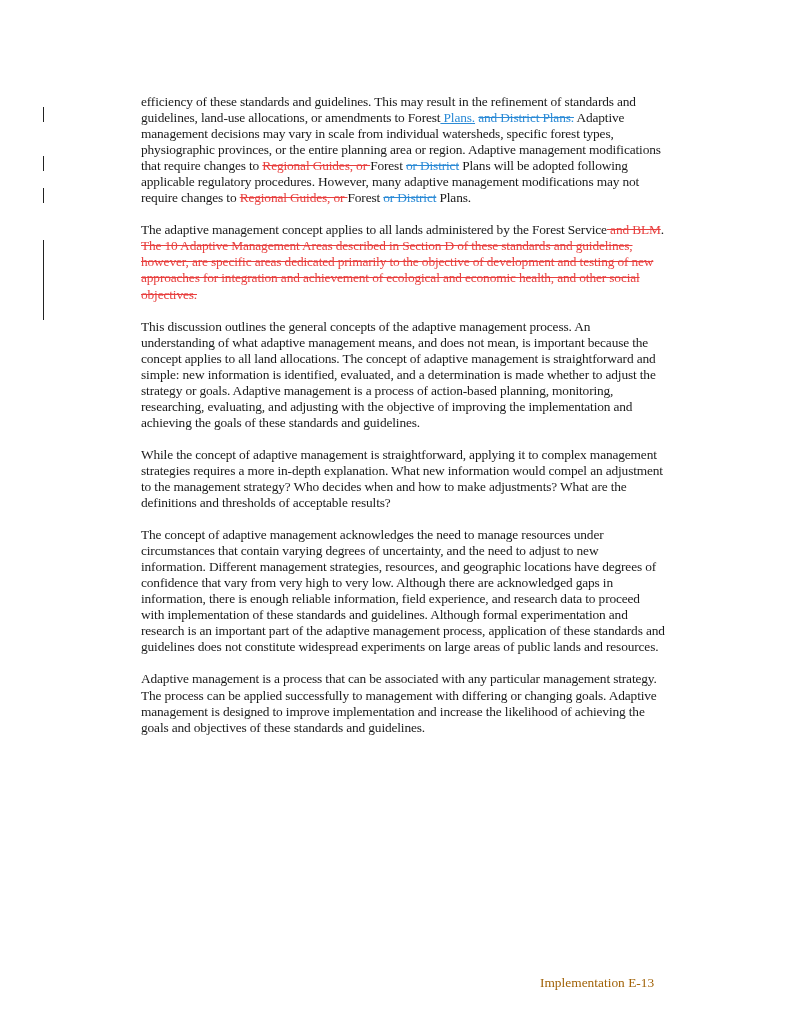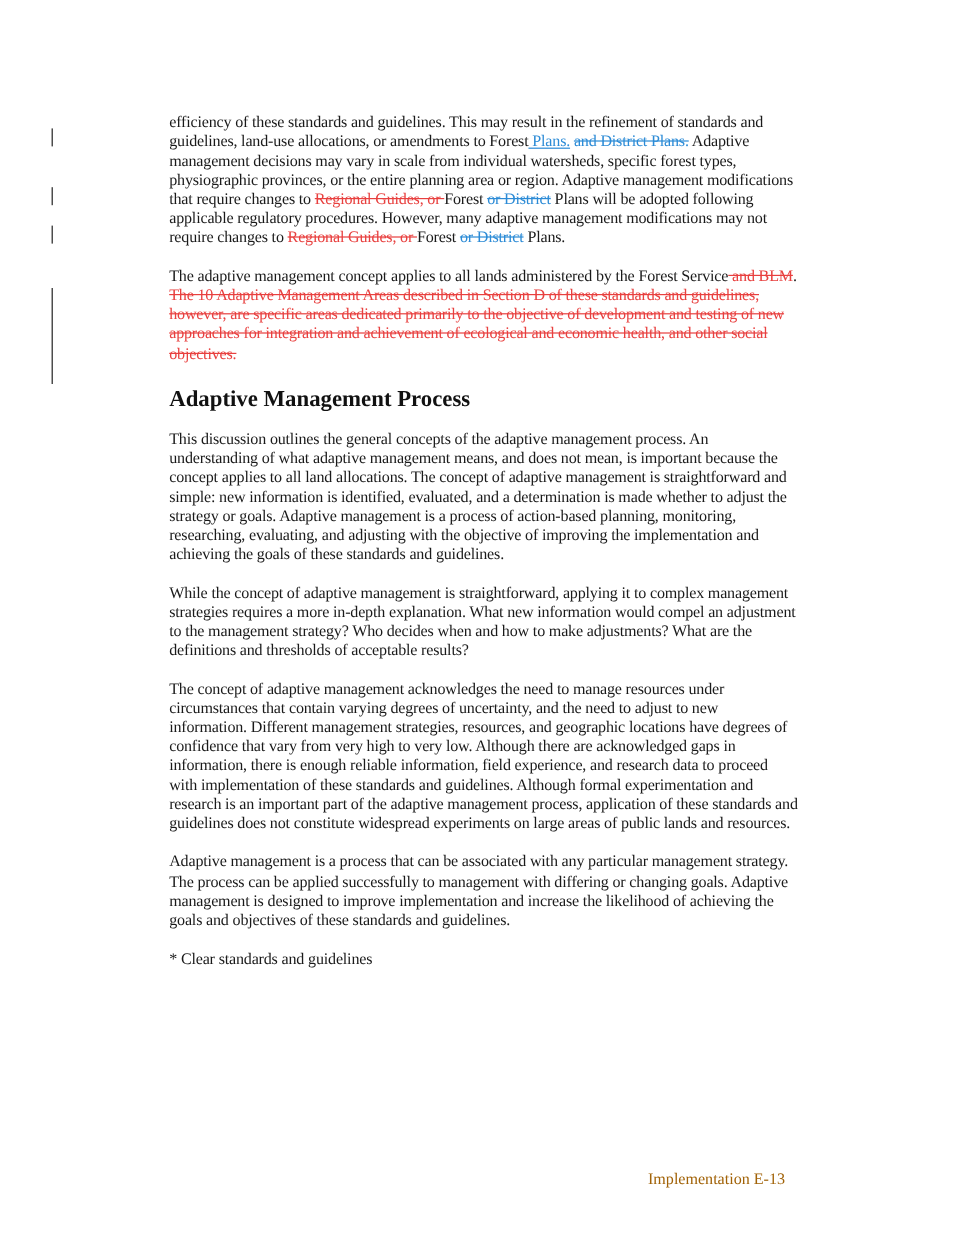--- a/index.html
+++ b/index.html
@@ -26,30 +26,28 @@
   <div class="change-bar" style="top:156px;height:15px;"></div>
   <div class="change-bar" style="top:188px;height:15px;"></div>
   <div class="change-bar" style="top:240px;height:80px;"></div>
 
   <div class="text-col">
 
     <p class="para"><span>efficiency of these standards and guidelines. This may result in the refinement of standards and guidelines, land-use allocations, or amendments to Forest</span><span class="ins-blue"> Plans.</span><span> </span><span class="del-blue">and District Plans.</span><span> Adaptive management decisions may vary in scale from individual watersheds, specific forest types, physiographic provinces, or the entire planning area or region. Adaptive management modifications that require changes to </span><span class="del-red">Regional Guides, or </span><span>Forest </span><span class="del-blue">or District</span><span> Plans will be adopted following applicable regulatory procedures. However, many adaptive management modifications may not require changes to </span><span class="del-red">Regional Guides, or </span><span>Forest </span><span class="del-blue">or District</span><span> Plans.</span></p>
 
     <p class="para"><span>The adaptive management concept applies to all lands administered by the Forest Service</span><span class="del-red"> and BLM</span><span>.  </span><span class="del-red">The 10 Adaptive Management Areas described in Section D of these standards and guidelines, however, are specific areas dedicated primarily to the objective of development and testing of new approaches for integration and achievement of ecological and economic health, and other social objectives.</span></p>
 
-    <h2>Adaptive Management Process</h2>
 
     <p class="para">This discussion outlines the general concepts of the adaptive management process. An understanding of what adaptive management means, and does not mean, is important because the concept applies to all land allocations. The concept of adaptive management is straightforward and simple: new information is identified, evaluated, and a determination is made whether to adjust the strategy or goals. Adaptive management is a process of action-based planning, monitoring, researching, evaluating, and adjusting with the objective of improving the implementation and achieving the goals of these standards and guidelines.</p>
 
     <p class="para">While the concept of adaptive management is straightforward, applying it to complex management strategies requires a more in-depth explanation. What new information would compel an adjustment to the management strategy? Who decides when and how to make adjustments? What are the definitions and thresholds of acceptable results?</p>
 
     <p class="para">The concept of adaptive management acknowledges the need to manage resources under circumstances that contain varying degrees of uncertainty, and the need to adjust to new information. Different management strategies, resources, and geographic locations have degrees of confidence that vary from very high to very low. Although there are acknowledged gaps in information, there is enough reliable information, field experience, and research data to proceed with implementation of these standards and guidelines. Although formal experimentation and research is an important part of the adaptive management process, application of these standards and guidelines does not constitute widespread experiments on large areas of public lands and resources.</p>
 
     <p class="para">Adaptive management is a process that can be associated with any particular management strategy. The process can be applied successfully to management with differing or changing goals. Adaptive management is designed to improve implementation and increase the likelihood of achieving the goals and objectives of these standards and guidelines.</p>
 
 
     <p>
-      <span class="bullet">* Clear standards and guidelines</span>
     </p>
   </div>
 
   <div class="footer">Implementation E-13</div>
 </div>
 
 </body></html>

